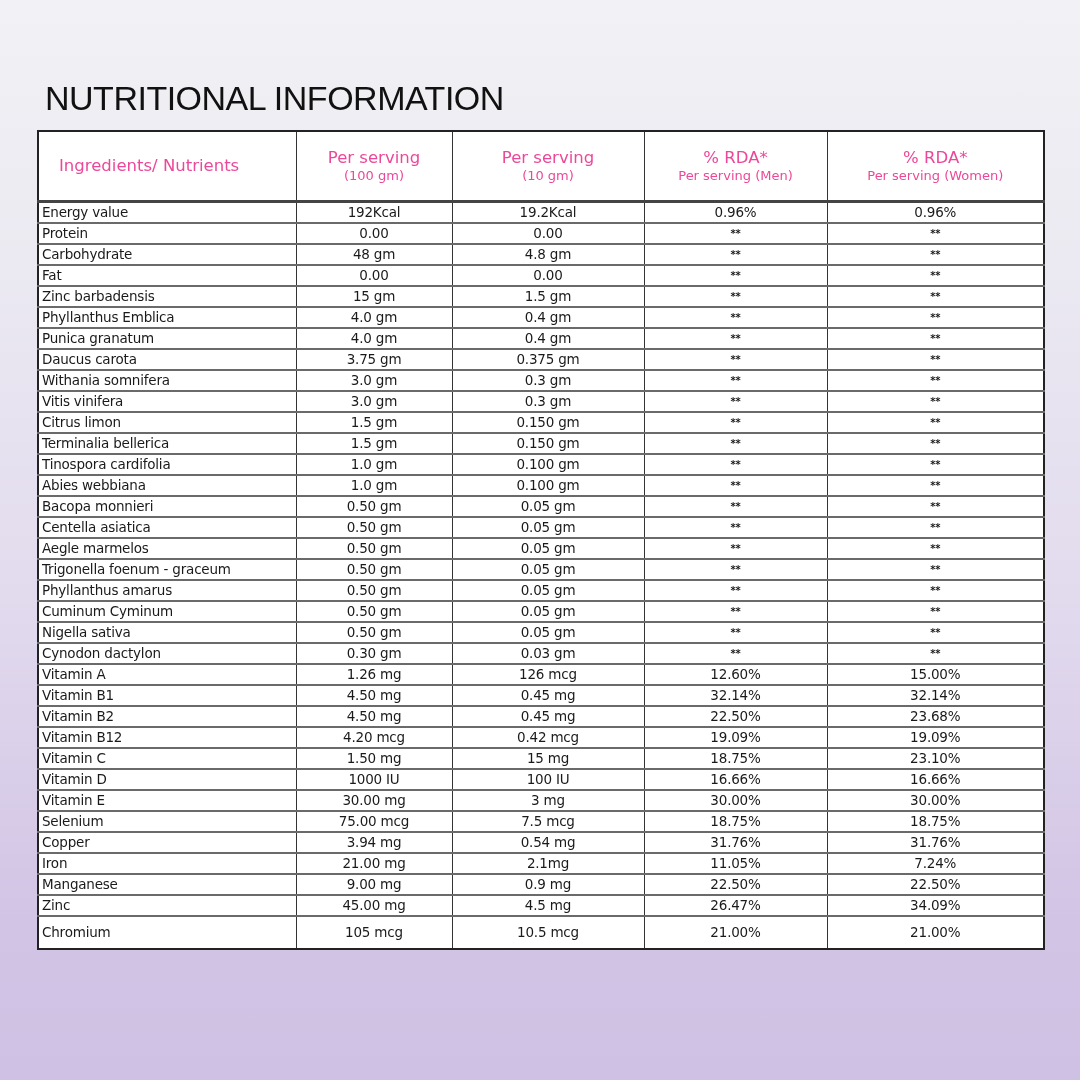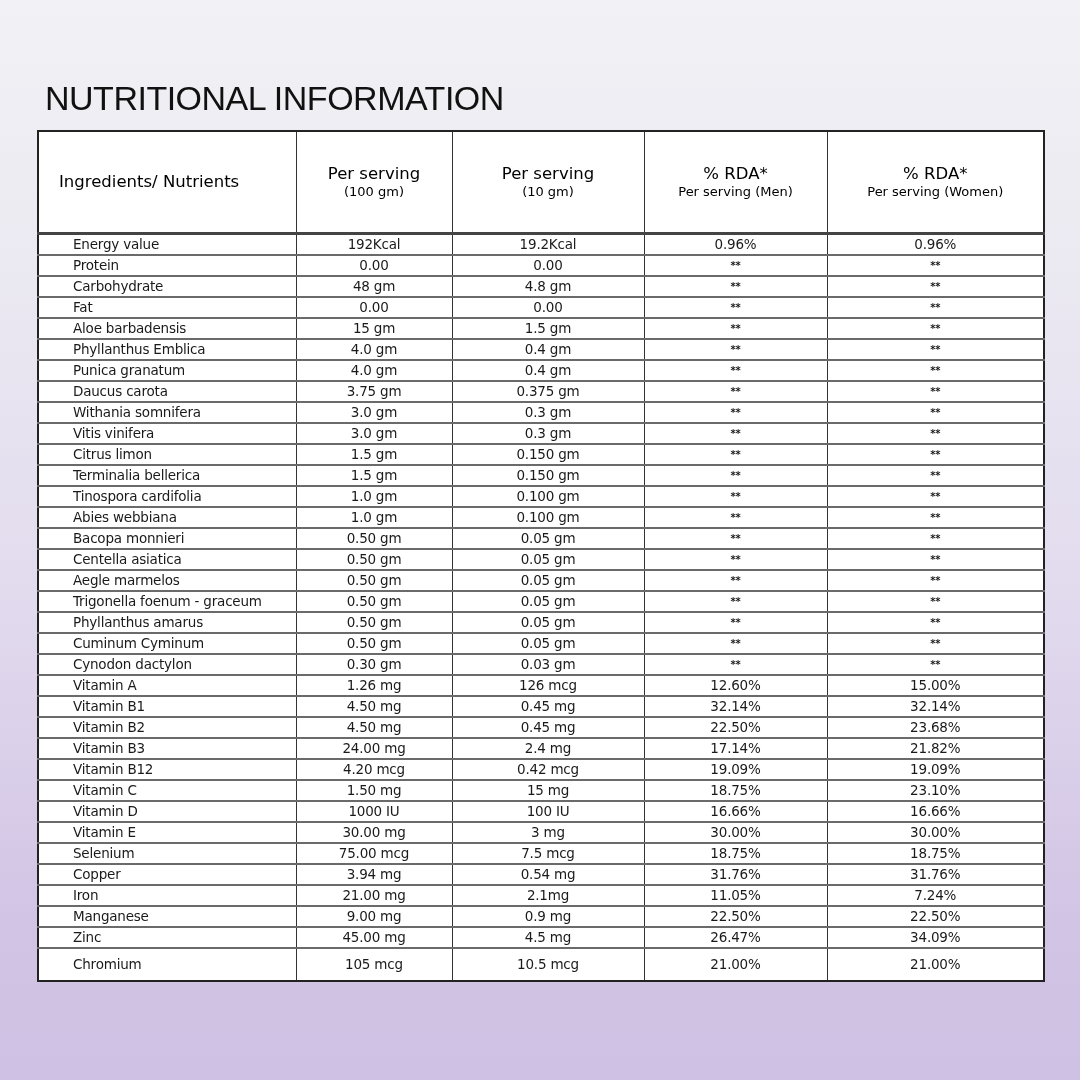--- a/index.html
+++ b/index.html
@@ -22,35 +22,35 @@
     background: #fff;
     border: 2px solid #222;
     table-layout: fixed;
   }
   table.nut col.c1 { width: 258px; }
   table.nut col.c2 { width: 156px; }
   table.nut col.c3 { width: 192px; }
   table.nut col.c4 { width: 183px; }
   table.nut col.c5 { width: 217px; }
   table.nut th {
-    height: 68px; padding: 16px; border: 1.5px solid #333;
-    color: #000000; font-weight: normal; vertical-align: middle;
+    height: 68px; padding: 0; border: 1.5px solid #333;
+    color: #ec4899; font-weight: normal; vertical-align: middle;
     border-bottom: 3px solid #444;
   }
   table.nut th .main { display: block; font-size: 16.5px; line-height: 20px; }
   table.nut th .sub  { display: block; font-size: 13px; line-height: 16px; }
   table.nut th.first { text-align: left; padding-left: 20px; }
   table.nut td {
     height: 19px; padding: 0; font-size: 13.5px; color: #1a1a1a;
     border-left: 1.5px solid #333; border-right: 1.5px solid #333;
     border-bottom: 2px solid #6a6a6a;
     text-align: center; line-height: 19px; white-space: nowrap;
     letter-spacing: -0.2px;
   }
-  table.nut td.name { text-align: left; padding-left: 34px; }
+  table.nut td.name { text-align: left; padding-left: 3px; }
   table.nut tr.last td { height: 31px; border-bottom: none; }
   table.nut td.star { font-size: 10px; font-weight: bold; }
 </style>
 </head>
 <body>
 
 <div class="title">NUTRITIONAL INFORMATION</div>
 
 <table class="nut">
   <colgroup>
@@ -106,21 +106,21 @@
         <td class="star">**</td>
       </tr>
       <tr>
         <td class="name">Fat</td>
         <td>0.00</td>
         <td>0.00</td>
         <td class="star">**</td>
         <td class="star">**</td>
       </tr>
       <tr>
-        <td class="name">Aloe barbadensis</td>
+        <td class="name">Zinc barbadensis</td>
         <td>15 gm</td>
         <td>1.5 gm</td>
         <td class="star">**</td>
         <td class="star">**</td>
       </tr>
       <tr>
         <td class="name">Phyllanthus Emblica</td>
         <td>4.0 gm</td>
         <td>0.4 gm</td>
         <td class="star">**</td>
@@ -212,20 +212,27 @@
       </tr>
       <tr>
         <td class="name">Phyllanthus amarus</td>
         <td>0.50 gm</td>
         <td>0.05 gm</td>
         <td class="star">**</td>
         <td class="star">**</td>
       </tr>
       <tr>
         <td class="name">Cuminum Cyminum</td>
+        <td>0.50 gm</td>
+        <td>0.05 gm</td>
+        <td class="star">**</td>
+        <td class="star">**</td>
+      </tr>
+      <tr>
+        <td class="name">Nigella sativa</td>
         <td>0.50 gm</td>
         <td>0.05 gm</td>
         <td class="star">**</td>
         <td class="star">**</td>
       </tr>
       <tr>
         <td class="name">Cynodon dactylon</td>
         <td>0.30 gm</td>
         <td>0.03 gm</td>
         <td class="star">**</td>
@@ -244,27 +251,20 @@
         <td>0.45 mg</td>
         <td>32.14%</td>
         <td>32.14%</td>
       </tr>
       <tr>
         <td class="name">Vitamin B2</td>
         <td>4.50 mg</td>
         <td>0.45 mg</td>
         <td>22.50%</td>
         <td>23.68%</td>
-      </tr>
-      <tr>
-        <td class="name">Vitamin B3</td>
-        <td>24.00 mg</td>
-        <td>2.4 mg</td>
-        <td>17.14%</td>
-        <td>21.82%</td>
       </tr>
       <tr>
         <td class="name">Vitamin B12</td>
         <td>4.20 mcg</td>
         <td>0.42 mcg</td>
         <td>19.09%</td>
         <td>19.09%</td>
       </tr>
       <tr>
         <td class="name">Vitamin C</td>

